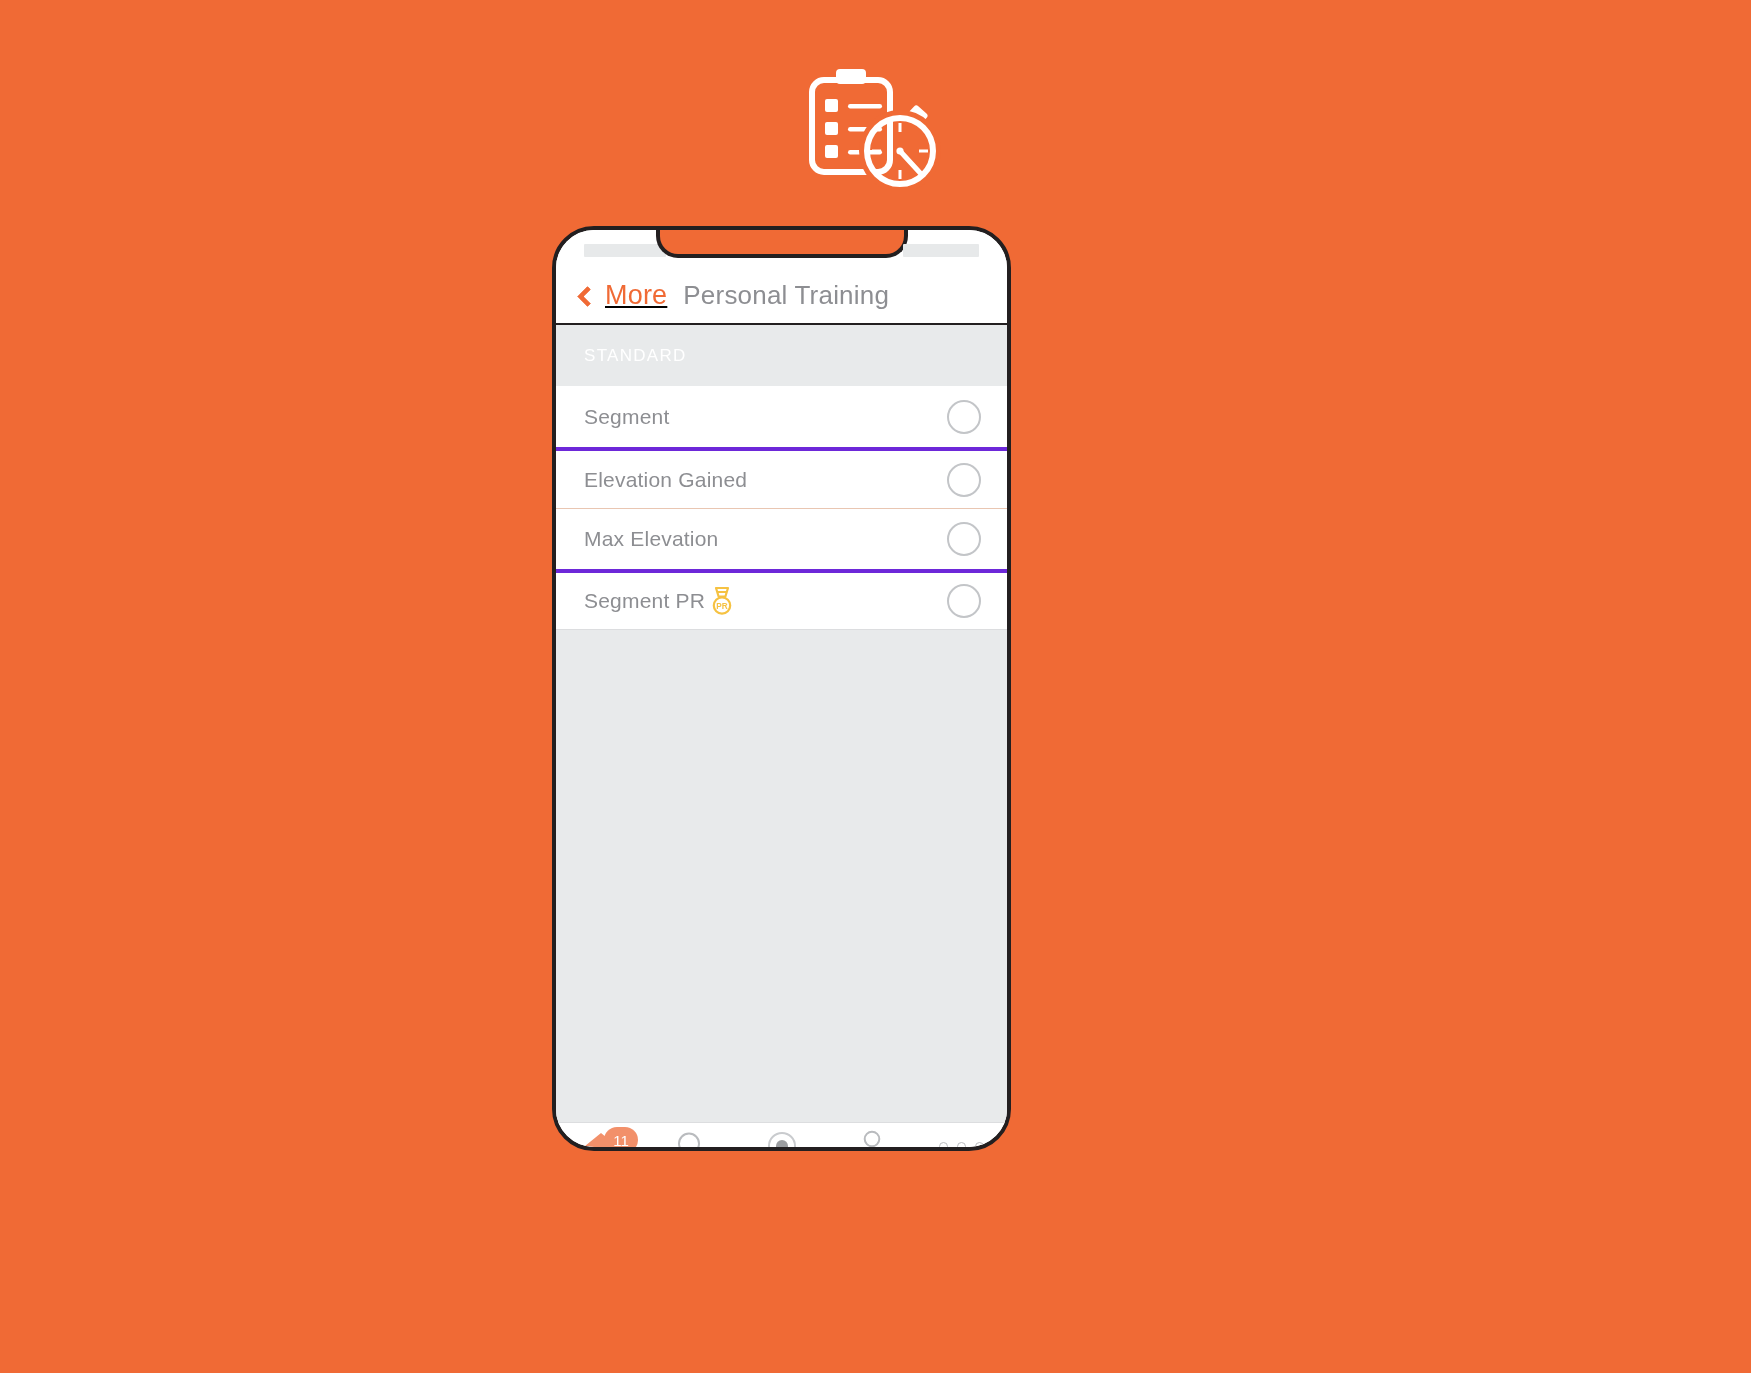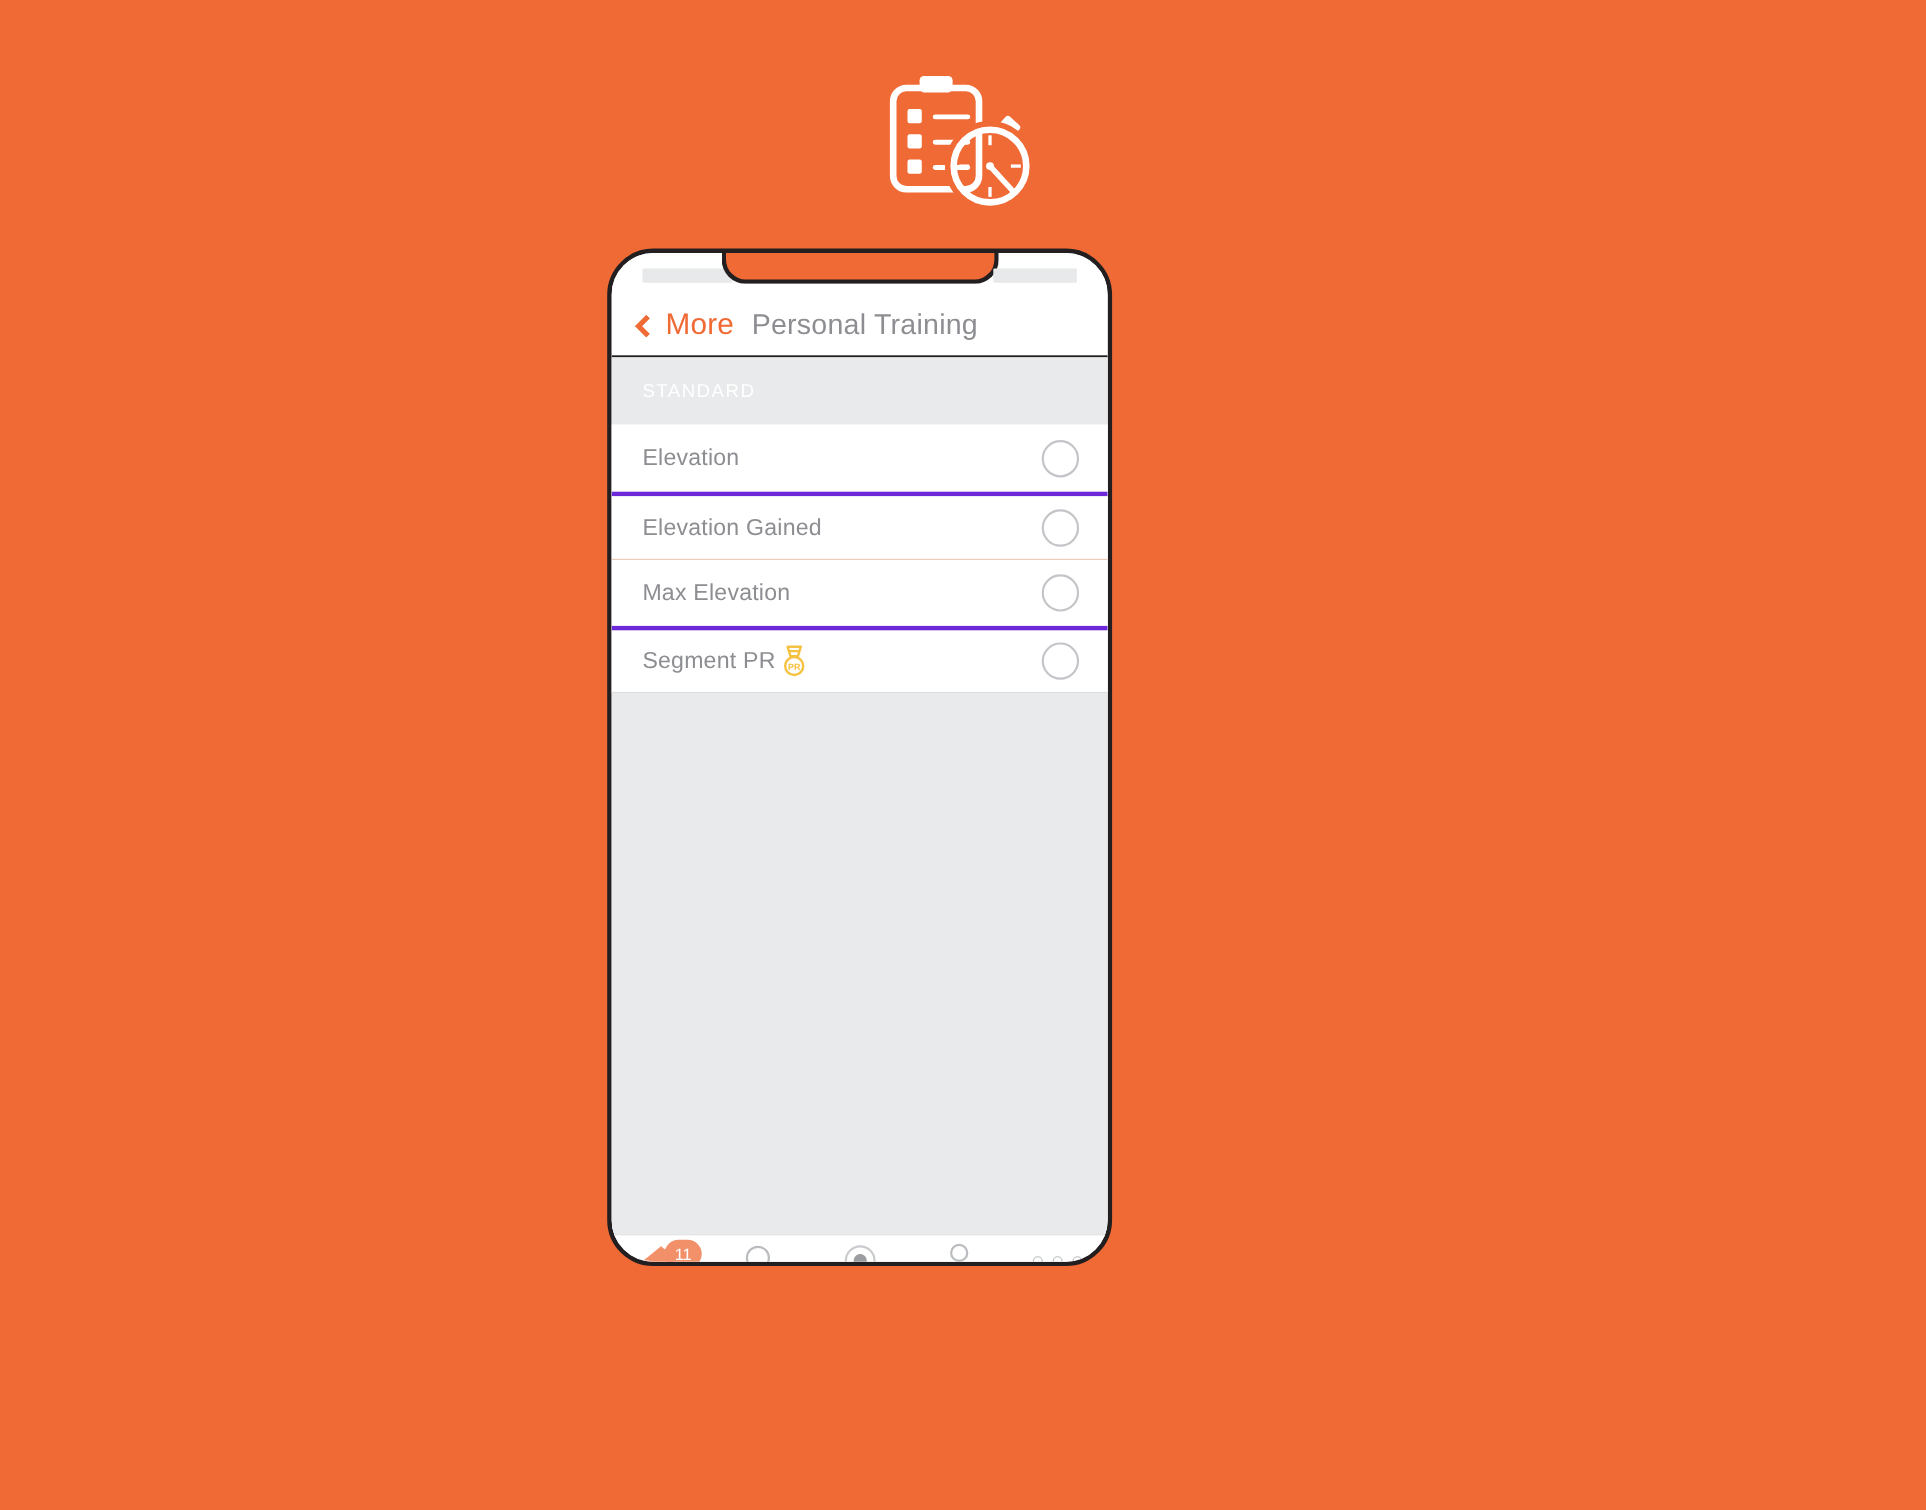--- a/index.html
+++ b/index.html
@@ -81,20 +81,21 @@
     border-bottom: 2px solid #231f20;
   }
   .back-btn {
     display: flex;
     align-items: center;
     gap: 10px;
     cursor: pointer;
     background: none;
     border: none;
     padding: 0;
+    text-decoration: underline;
   }
   .chev {
     width: 15px;
     height: 15px;
     border-left: 5px solid #F06A35;
     border-bottom: 5px solid #F06A35;
     transform: rotate(45deg);
     margin-top: 1px;
     border-radius: 1px;
   }
@@ -280,21 +281,21 @@
 
   <div class="screen-body">
 
     <div class="section-header">
       <span class="section-header-text">STANDARD</span>
     </div>
 
     <div class="list">
 
       <div class="list-row">
-        <span class="row-label">Elevation</span>
+        <span class="row-label">Segment</span>
         <span class="radio"></span>
       </div>
 
       <div class="list-row">
         <span class="row-label">Elevation Gained</span>
         <span class="radio"></span>
       </div>
 
       <div class="list-row accent-divider">
         <span class="row-label">Max Elevation</span>

